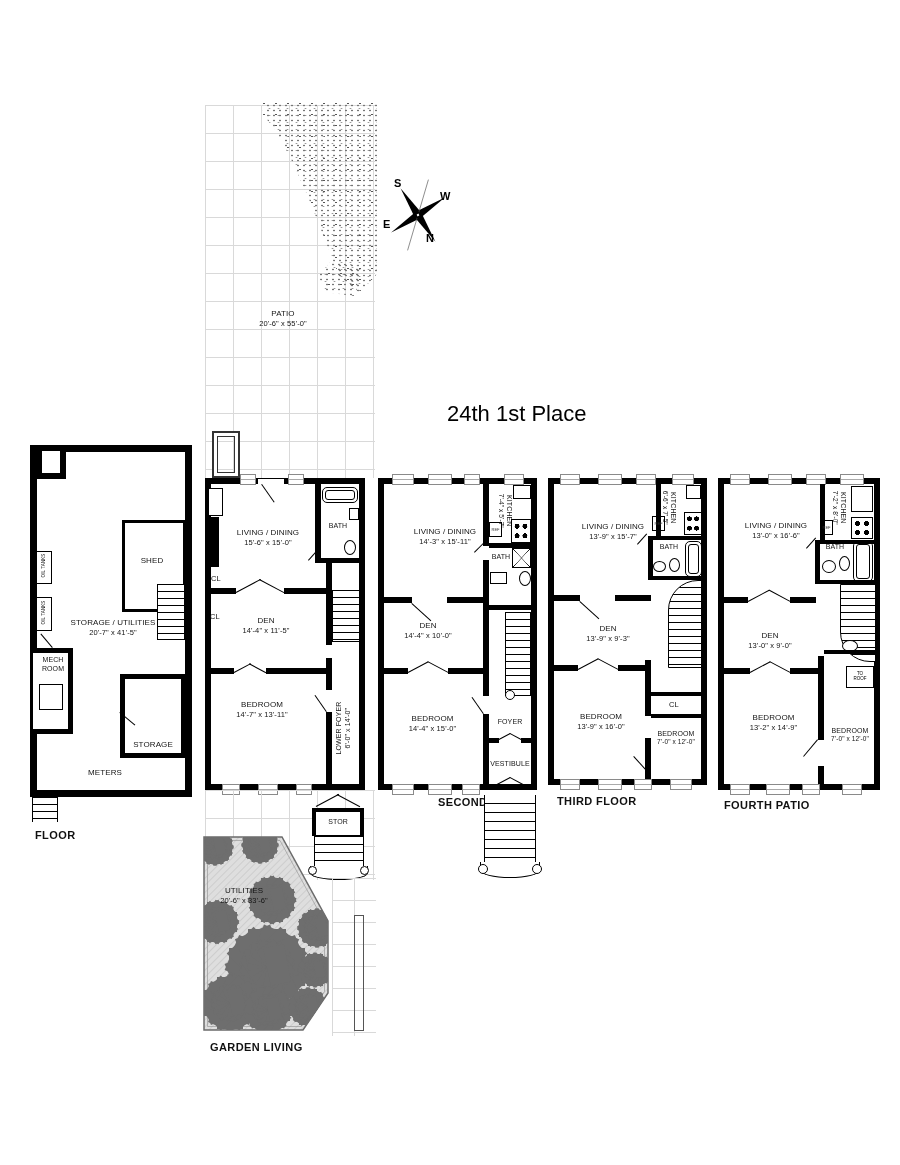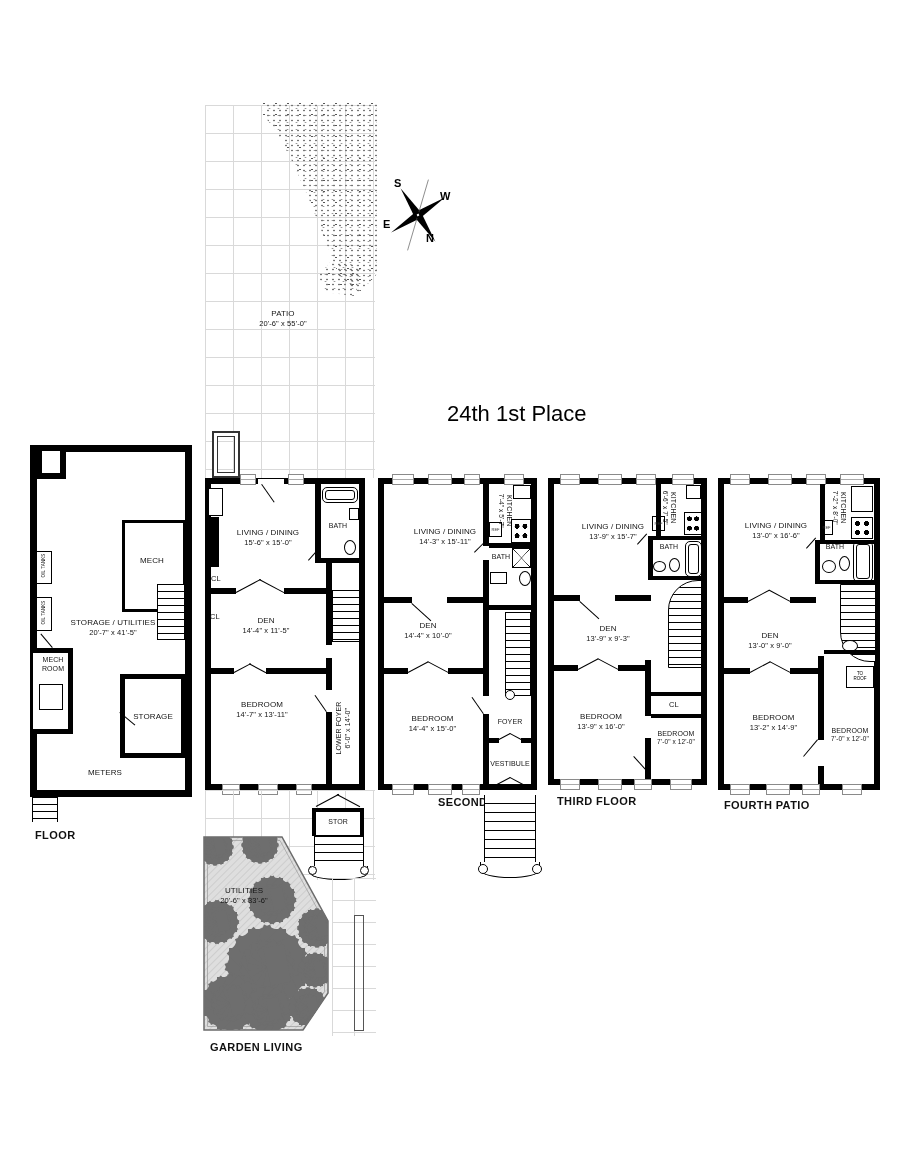--- a/index.html
+++ b/index.html
@@ -64,41 +64,41 @@
   <div class="abs" style="left:383px;top:218px;font-weight:bold;font-size:11px;">E</div>
   <div class="abs" style="left:426px;top:232px;font-weight:bold;font-size:11px;">N</div>
 
   <div class="abs" style="left:403px;top:401px;font-size:22px;color:#000;margin-left:44px;">24th 1st Place</div>
 
   <div class="plan" style="left:30px;top:445px;width:162px;height:352px;border-width:7px;"></div>
   <div class="abs" style="left:36px;top:445px;width:30px;height:34px;border:6px solid #000;background:#fff;box-sizing:border-box;"></div>
 
   <div class="abs" style="left:122px;top:520px;width:64px;height:92px;border:3px solid #000;box-sizing:border-box;background:#fff;"></div>
   <div class="lbl" style="left:124px;top:556px;width:56px;">
-      <span class="nm">MECH</span>
+      <span class="nm">SHED</span>
     </div>
   <div class="stairs" style="left:157px;top:584px;width:28px;height:56px;"></div>
 
   <div class="abs" style="left:36px;top:551px;width:16px;height:33px;border:1.5px solid #000;box-sizing:border-box;"></div>
   <div class="lbl rotm tiny" style="left:29px;top:563px;width:30px;white-space:nowrap;">OIL TANKS</div>
   <div class="abs" style="left:36px;top:597px;width:16px;height:34px;border:1.5px solid #000;box-sizing:border-box;"></div>
   <div class="lbl rotm tiny" style="left:29px;top:610px;width:30px;white-space:nowrap;">OIL TANKS</div>
 
   <div class="lbl" style="left:58px;top:618px;width:110px;">
     <span class="nm">STORAGE / UTILITIES</span>
     <span class="dm">20'-7" x 41'-5"</span>
   </div>
 
   <div class="abs" style="left:33px;top:648px;width:40px;height:86px;border:5px solid #000;border-left:none;box-sizing:border-box;background:#fff;"></div>
   <div class="lbl sm" style="left:36px;top:655px;width:34px;">MECH ROOM</div>
   <div class="abs" style="left:39px;top:684px;width:24px;height:26px;border:1.5px solid #000;box-sizing:border-box;"></div>
   <div class="door" style="left:52px;top:648px;width:18px;transform:rotate(-130deg);"></div>
 
   <div class="abs" style="left:120px;top:674px;width:66px;height:84px;border:5px solid #000;box-sizing:border-box;background:#fff;"></div>
-  <div class="lbl" style="left:122px;top:712px;width:62px;">
+  <div class="lbl" style="left:122px;top:740px;width:62px;">
       <span class="nm">STORAGE</span>
     </div>
   <div class="door" style="left:120px;top:712px;width:20px;transform:rotate(40deg);"></div>
 
   <div class="lbl" style="left:70px;top:768px;width:70px;">
       <span class="nm">METERS</span>
     </div>
   <div class="stairs" style="left:32px;top:797px;width:26px;height:25px;border-bottom:none;"></div>
   <div class="ftitle" style="left:35px;top:829px;">FLOOR</div>
 

